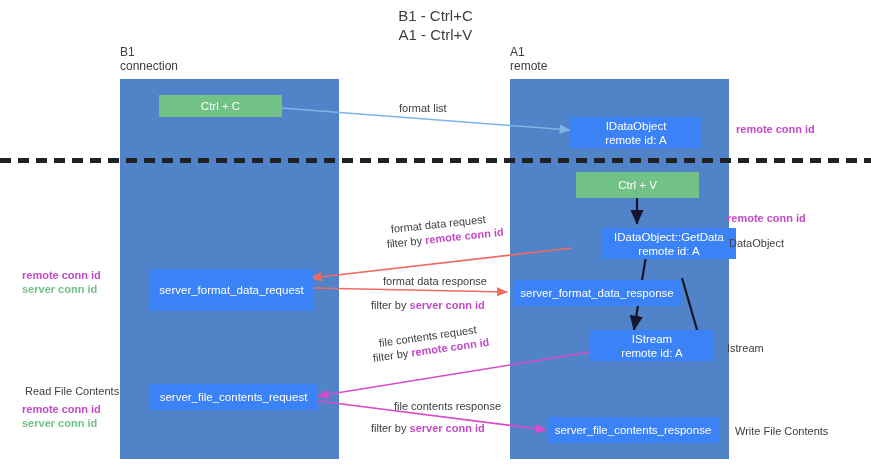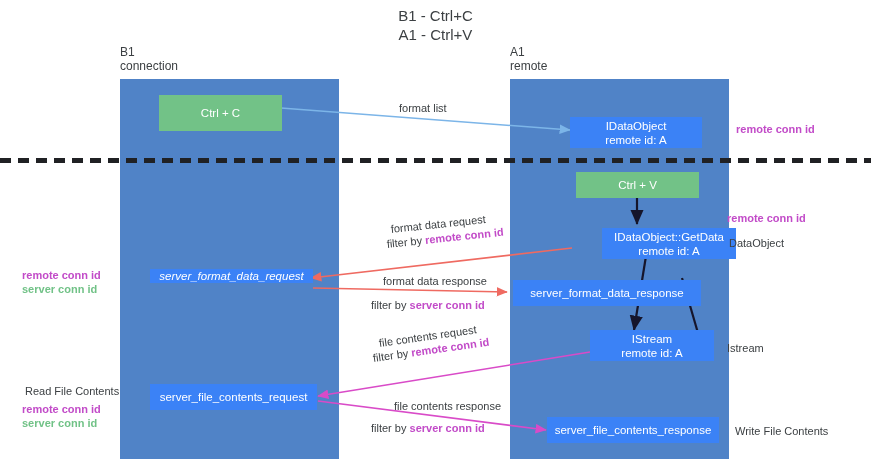--- a/index.html
+++ b/index.html
@@ -154,43 +154,43 @@
 
     <path d="M590,352 L318,396" stroke="#d94bc8" stroke-width="1.6" fill="none" marker-end="url(#ah-pink)"></path>
 
     <path d="M318,401 L546,430" stroke="#d94bc8" stroke-width="1.6" fill="none" marker-end="url(#ah-pink)"></path>
   </svg>
 
   <svg class="dashline" viewBox="0 0 871 5" preserveAspectRatio="none">
     <line x1="0" y1="2.5" x2="871" y2="2.5" stroke="#202124" stroke-width="5" stroke-dasharray="11 7"></line>
   </svg>
 
-  <div class="node green" style="left:159px; top:95px; width:123px; height:36px;">
+  <div class="node green" style="left:159px; top:95px; width:123px; height:22px;">
     <div>Ctrl + C</div>
   </div>
 
   <div class="node orange" style="left:570px; top:117px; width:132px; height:31px;">
     <div>IDataObject</div>
     <div class="l2">remote id: A</div>
   </div>
 
   <div class="node green" style="left:576px; top:172px; width:123px; height:26px;">
     <div>Ctrl + V</div>
   </div>
 
   <div class="node orange" style="left:602px; top:228px; width:134px; height:31px;">
     <div>IDataObject::GetData</div>
     <div class="l2">remote id: A</div>
   </div>
 
-  <div class="node orange" style="left:150px; top:269px; width:163px; height:14px;font-style:italic;">
+  <div class="node orange" style="left:150px; top:269px; width:163px; height:42px;">
     <div>server_format_data_request</div>
   </div>
 
-  <div class="node orange" style="left:513px; top:280px; width:188px; height:26px;text-align:right;">
+  <div class="node orange" style="left:513px; top:280px; width:168px; height:26px;text-align:right;">
     <div>server_format_data_response</div>
   </div>
 
   <div class="node orange" style="left:590px; top:330px; width:124px; height:31px;">
     <div>IStream</div>
     <div class="l2">remote id: A</div>
   </div>
 
   <div class="node orange" style="left:150px; top:384px; width:167px; height:26px;">
     <div>server_file_contents_request</div>

